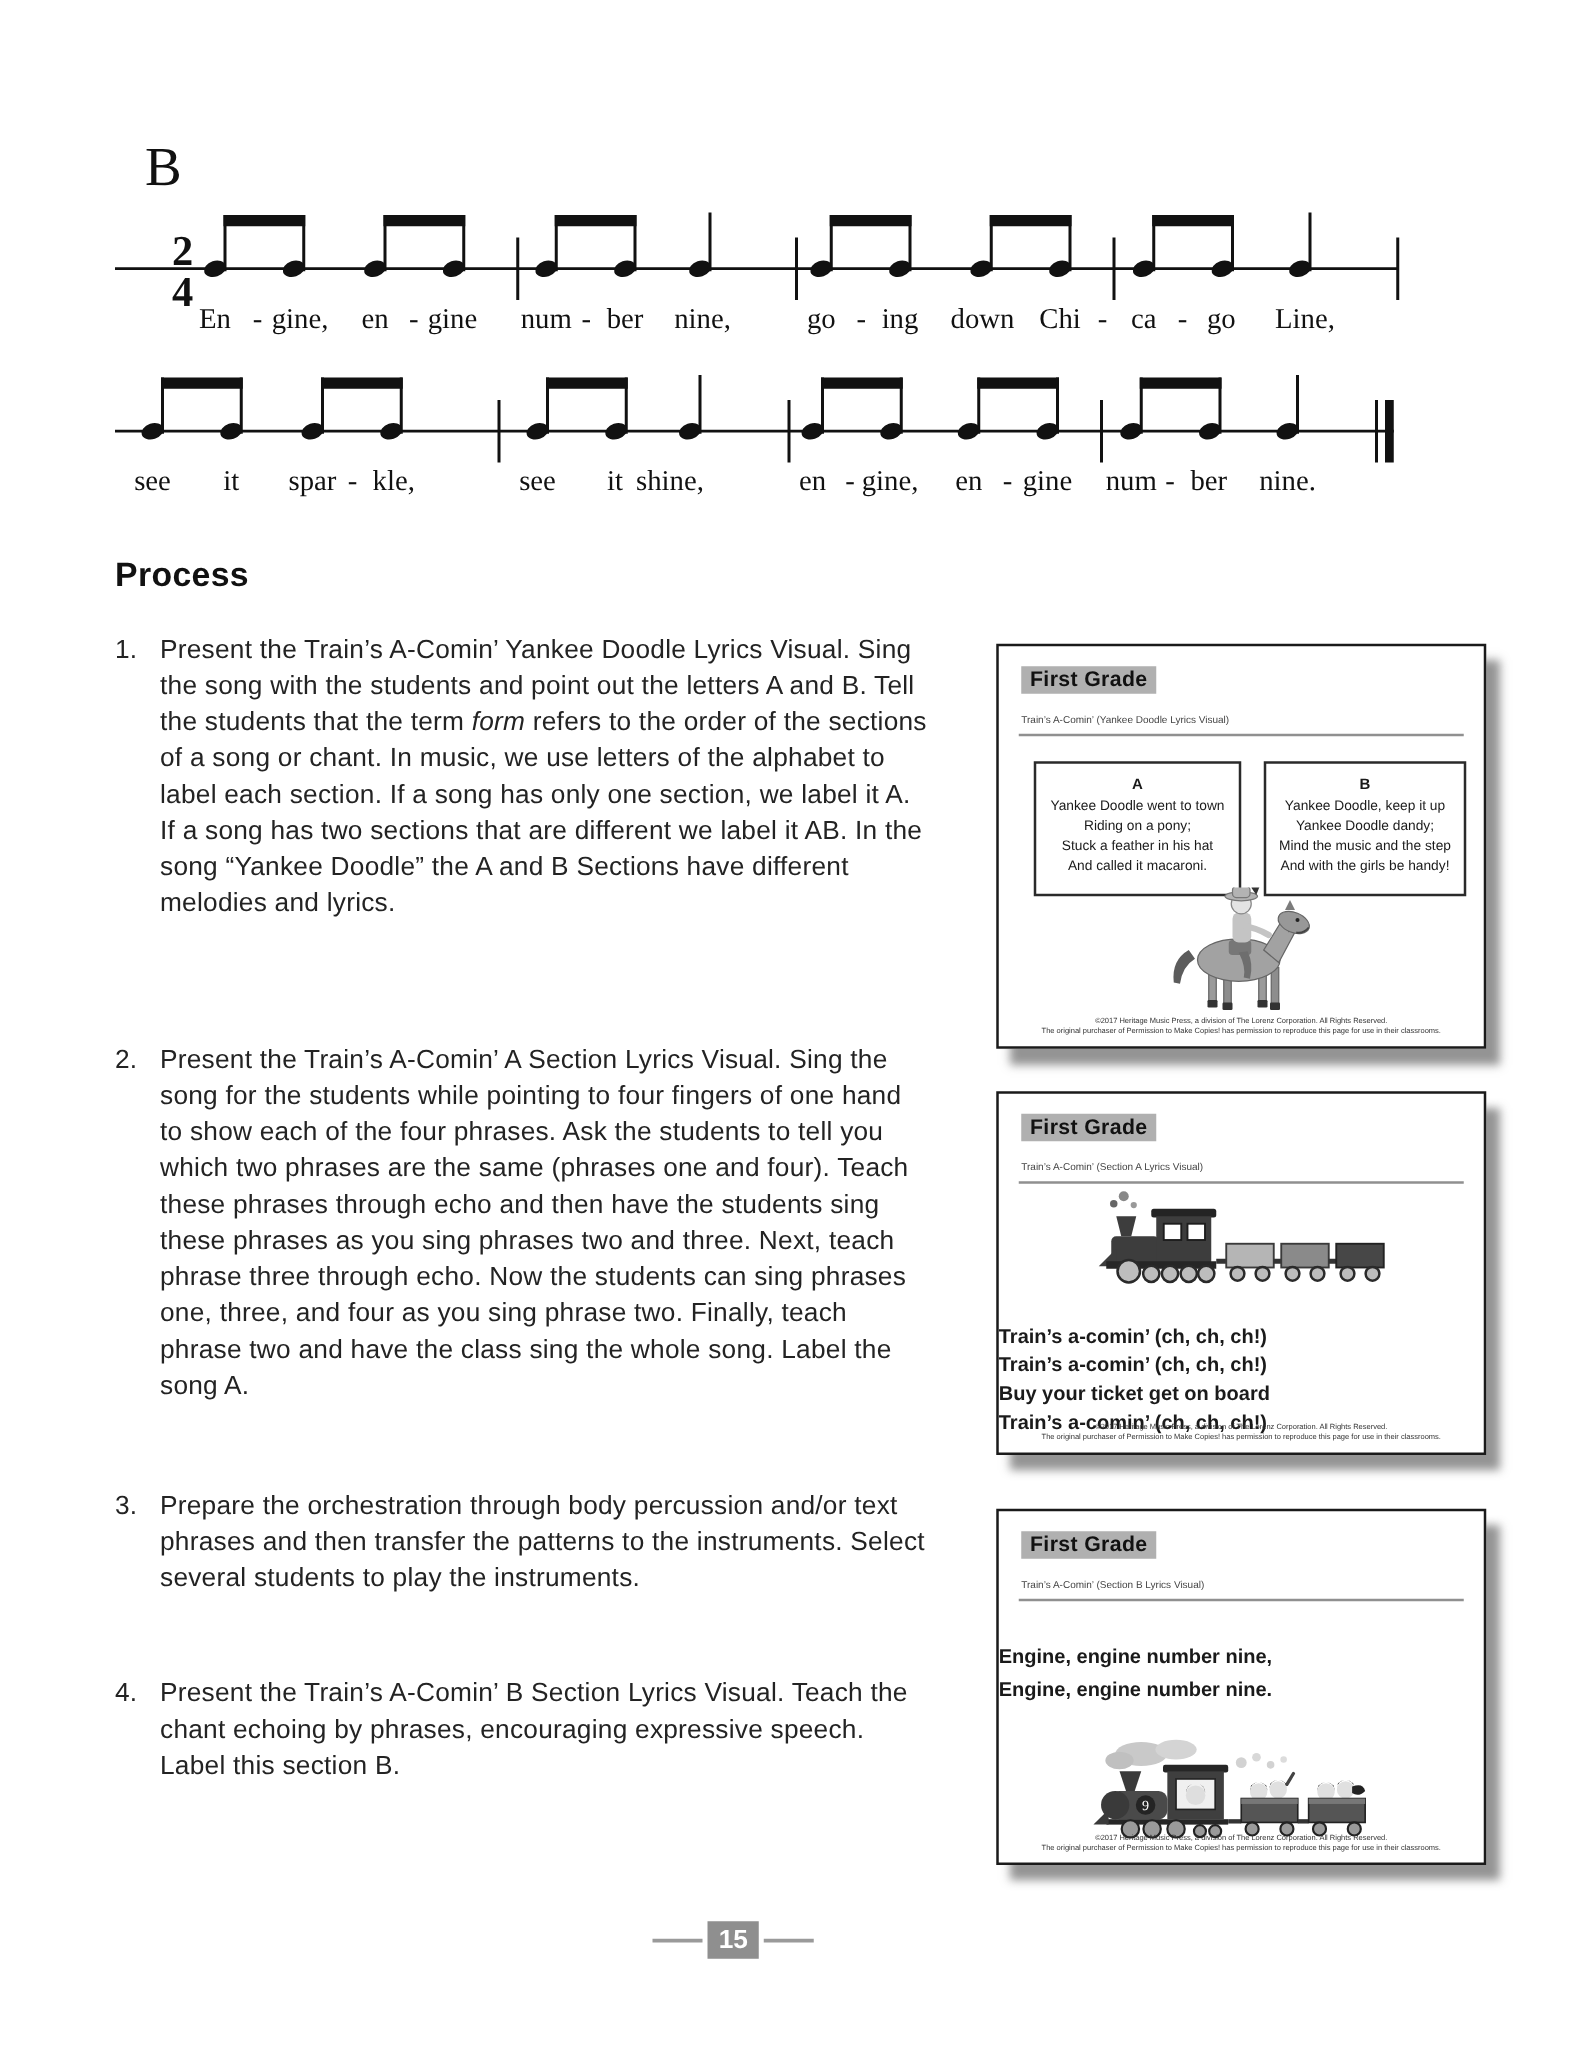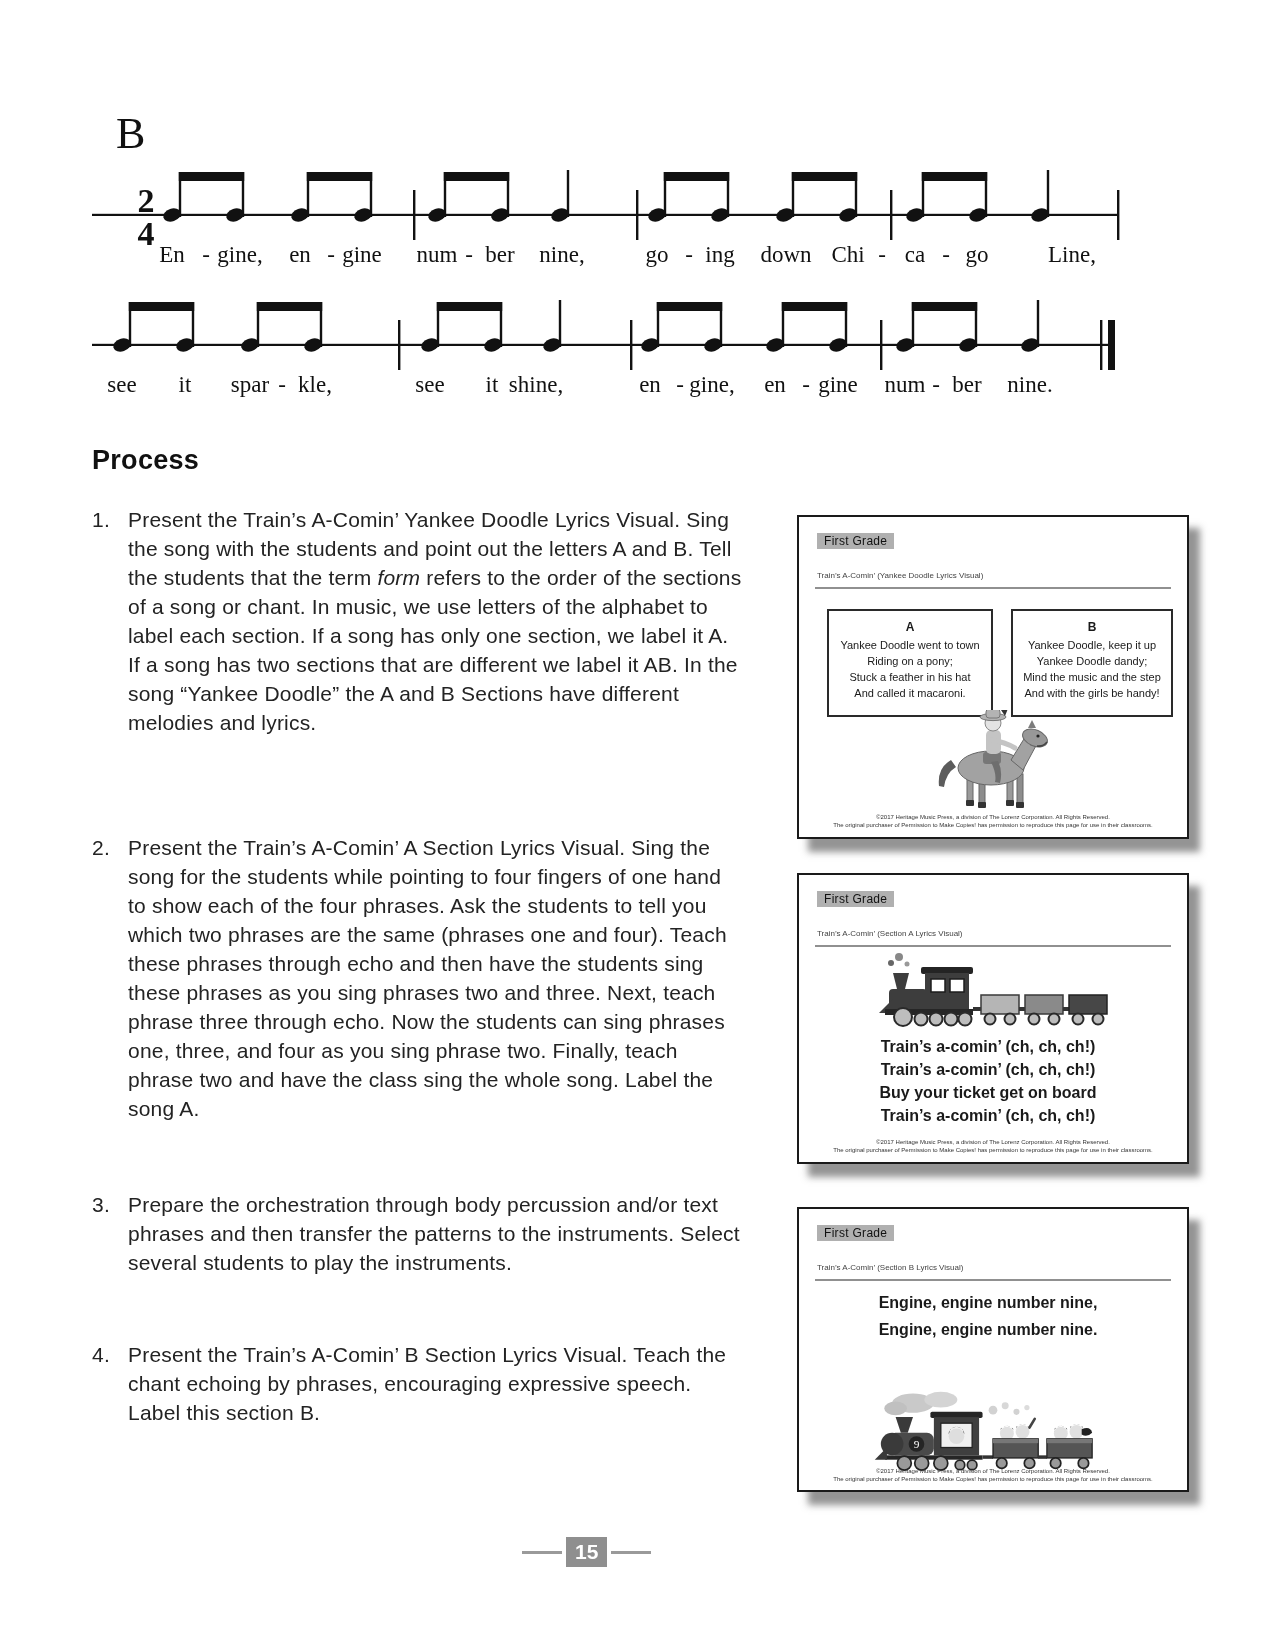--- a/index.html
+++ b/index.html
@@ -20,27 +20,27 @@
   .p-item{position:absolute;left:92px;width:668px;display:flex;font-size:21px;line-height:29px;
         color:#232323;letter-spacing:.2px;}
   .p-num{flex:0 0 36px;}
   .p-text{width:615px;}
   .p-text em{font-style:italic;}
 
   
   .card{position:absolute;left:797px;width:388px;background:#fff;border:2px solid #1a1a1a;
         box-shadow:11px 13px 7px rgba(90,90,90,.65);}
   .card-title{position:absolute;left:18px;top:16px;display:inline-block;background:#b0b0b0;
-        color:#111;font-weight:normal;font-size:12px;padding:1px 7px;letter-spacing:.3px;}
+        color:#111;font-weight:bold;font-size:17px;padding:1px 7px;letter-spacing:.3px;}
   .card-sub{position:absolute;left:18px;top:54px;font-size:8px;color:#444;}
   .card-rule{position:absolute;left:16px;right:16px;top:70px;height:2px;background:#909090;}
   .yd-box{position:absolute;top:92px;border:2px solid #2a2a2a;height:96px;
         font-size:11px;line-height:16px;text-align:center;color:#1a1a1a;padding-top:8px;box-sizing:content-box;}
   .yd-label{font-weight:bold;font-size:12px;margin-bottom:2px;}
-  .card-lyrics{position:absolute;left:0;right:10px;text-align:center;font-weight:bold;color:#1a1a1a;}
+  .card-lyrics{position:absolute;left:0;right:10px;font-weight:bold;color:#1a1a1a;margin-top:23px;}
   .fineprint{position:absolute;left:0;right:0;text-align:center;font-size:6px;line-height:7.5px;color:#333;}
   .card-illustration{position:absolute;}
 
   
   .footer{position:absolute;left:522px;top:1537px;display:flex;align-items:center;gap:4px;}
   .footer .dash{width:40px;height:3px;background:#9a9a9a;}
   .page-num-box{background:#8f8f8f;color:#fff;font-size:21px;font-weight:bold;
         padding:3px 9px;line-height:24px;}
 
   .note{fill:#111;}
@@ -95,21 +95,21 @@
     <span class="lyr" style="left:474px">nine,</span>
     <span class="lyr" style="left:569px">go</span>
     <span class="lyr" style="left:601px">-</span>
     <span class="lyr" style="left:632px">ing</span>
     <span class="lyr" style="left:698px">down</span>
     <span class="lyr" style="left:760px">Chi</span>
     <span class="lyr" style="left:794px">-</span>
     <span class="lyr" style="left:827px">ca</span>
     <span class="lyr" style="left:858px">-</span>
     <span class="lyr" style="left:889px">go</span>
-    <span class="lyr" style="left:984px">Line,</span>
+    <span class="lyr" style="left:956px">Line,</span>
   </div>
 
   <div class="notation" style="top:288px;">
     <svg width="1045" height="110" viewBox="0 0 1045 110">
       <rect x="4" y="55.8" width="1023" height="2.2" fill="#111"></rect>
       <use href="#pair" x="34"></use>
       <use href="#pair" x="162"></use>
       <rect x="310" y="32" width="2.4" height="50" fill="#111"></rect>
       <use href="#pair" x="342"></use>
       <use href="#quarter" x="464"></use>

